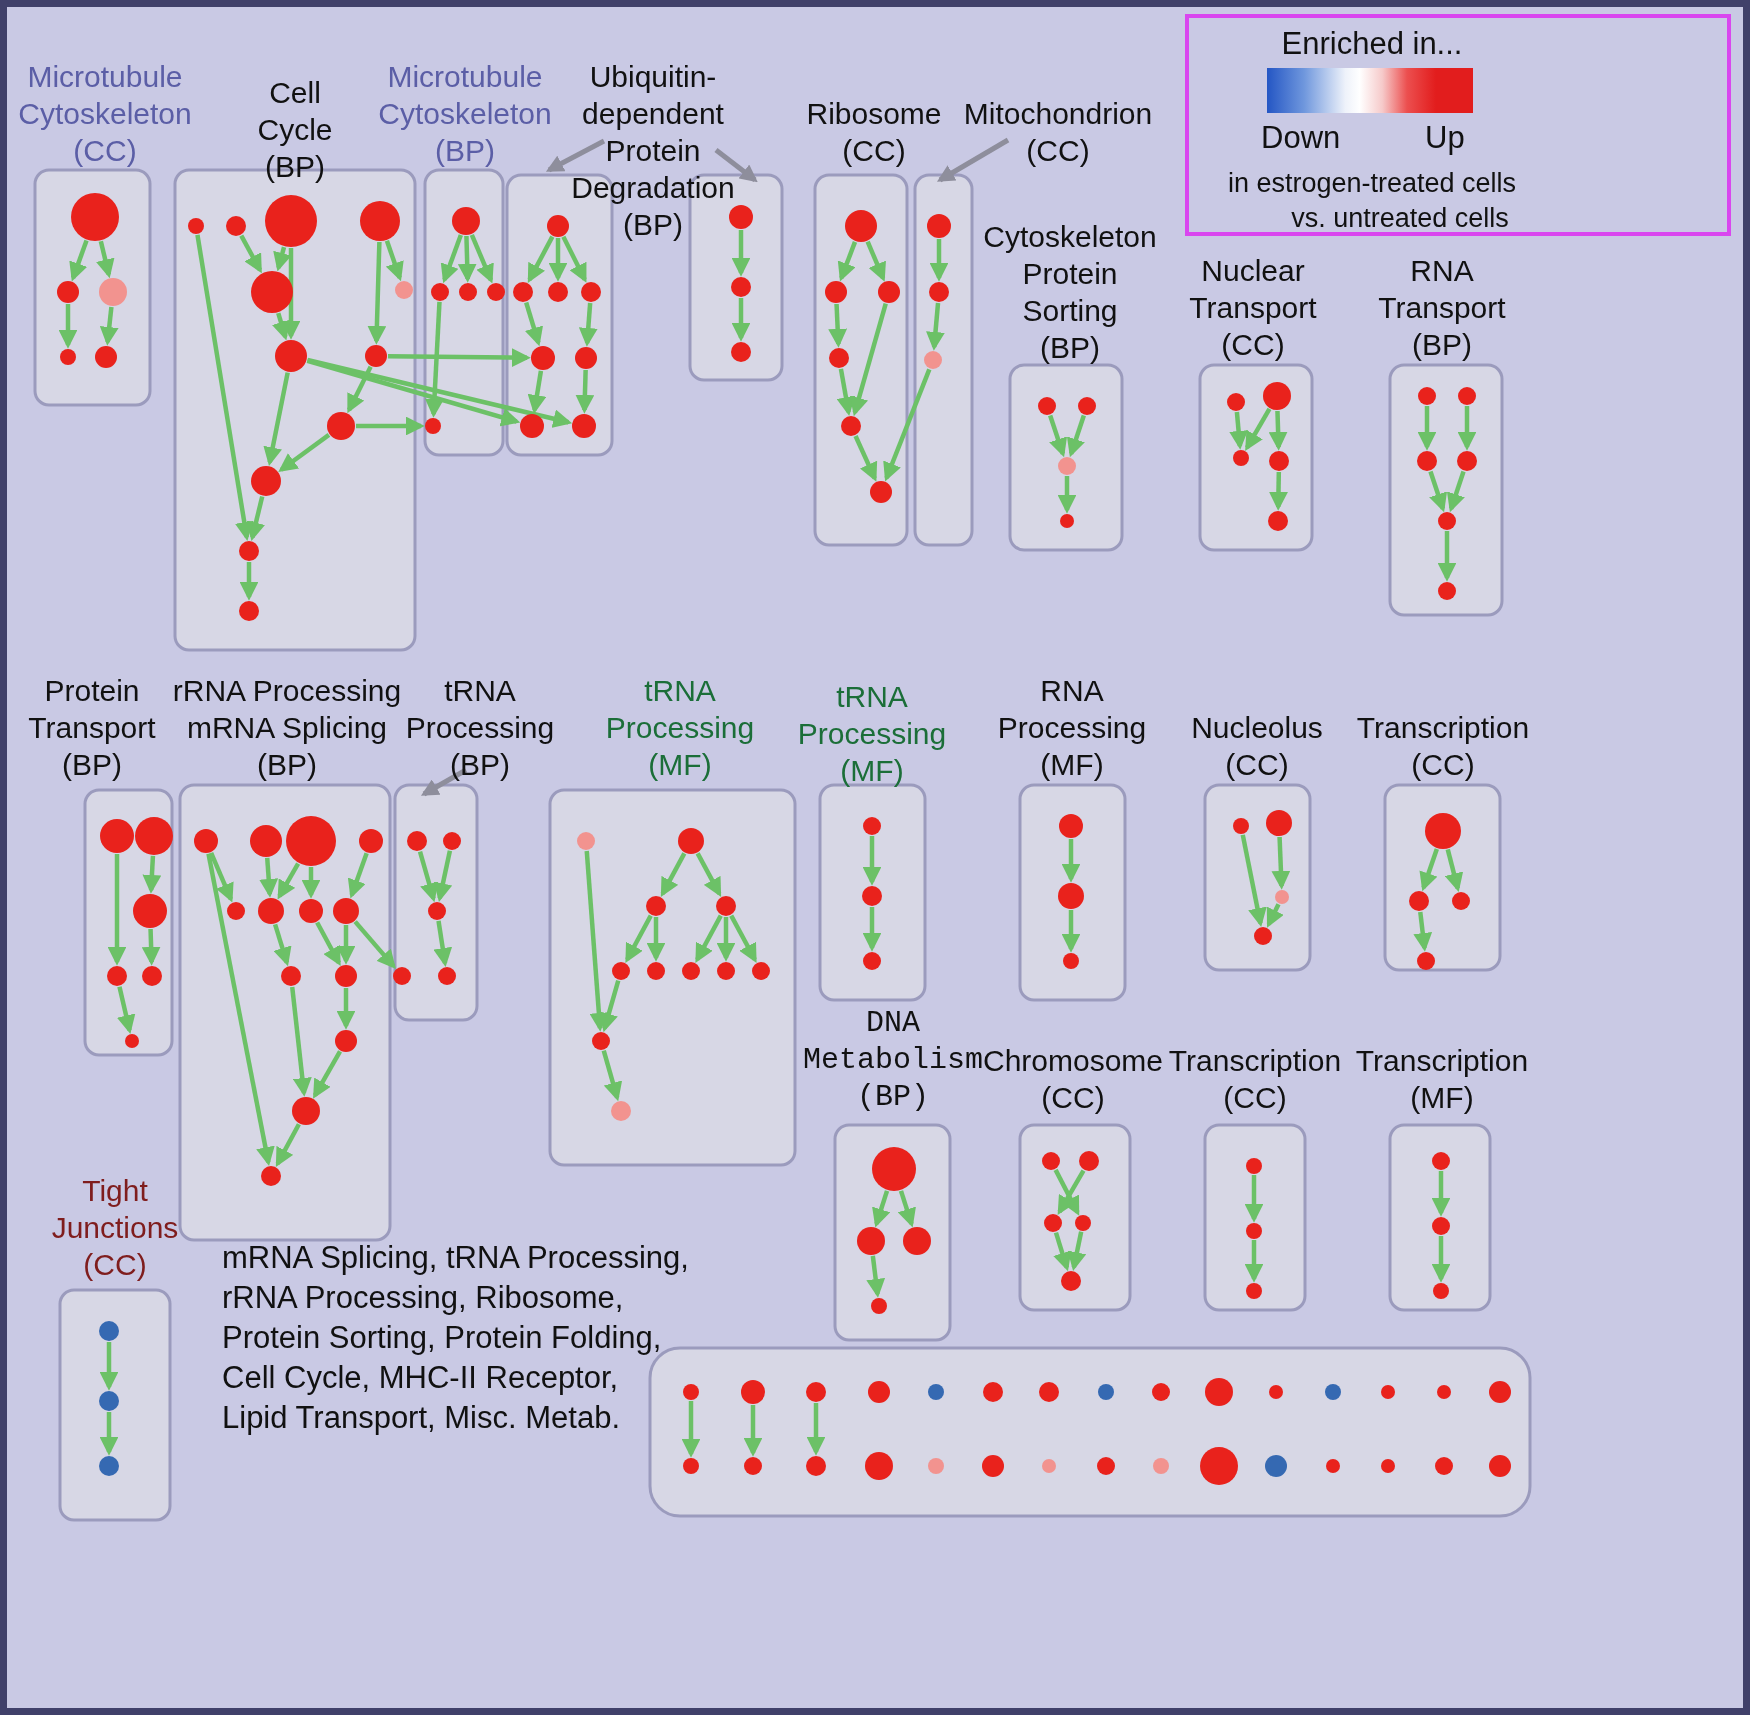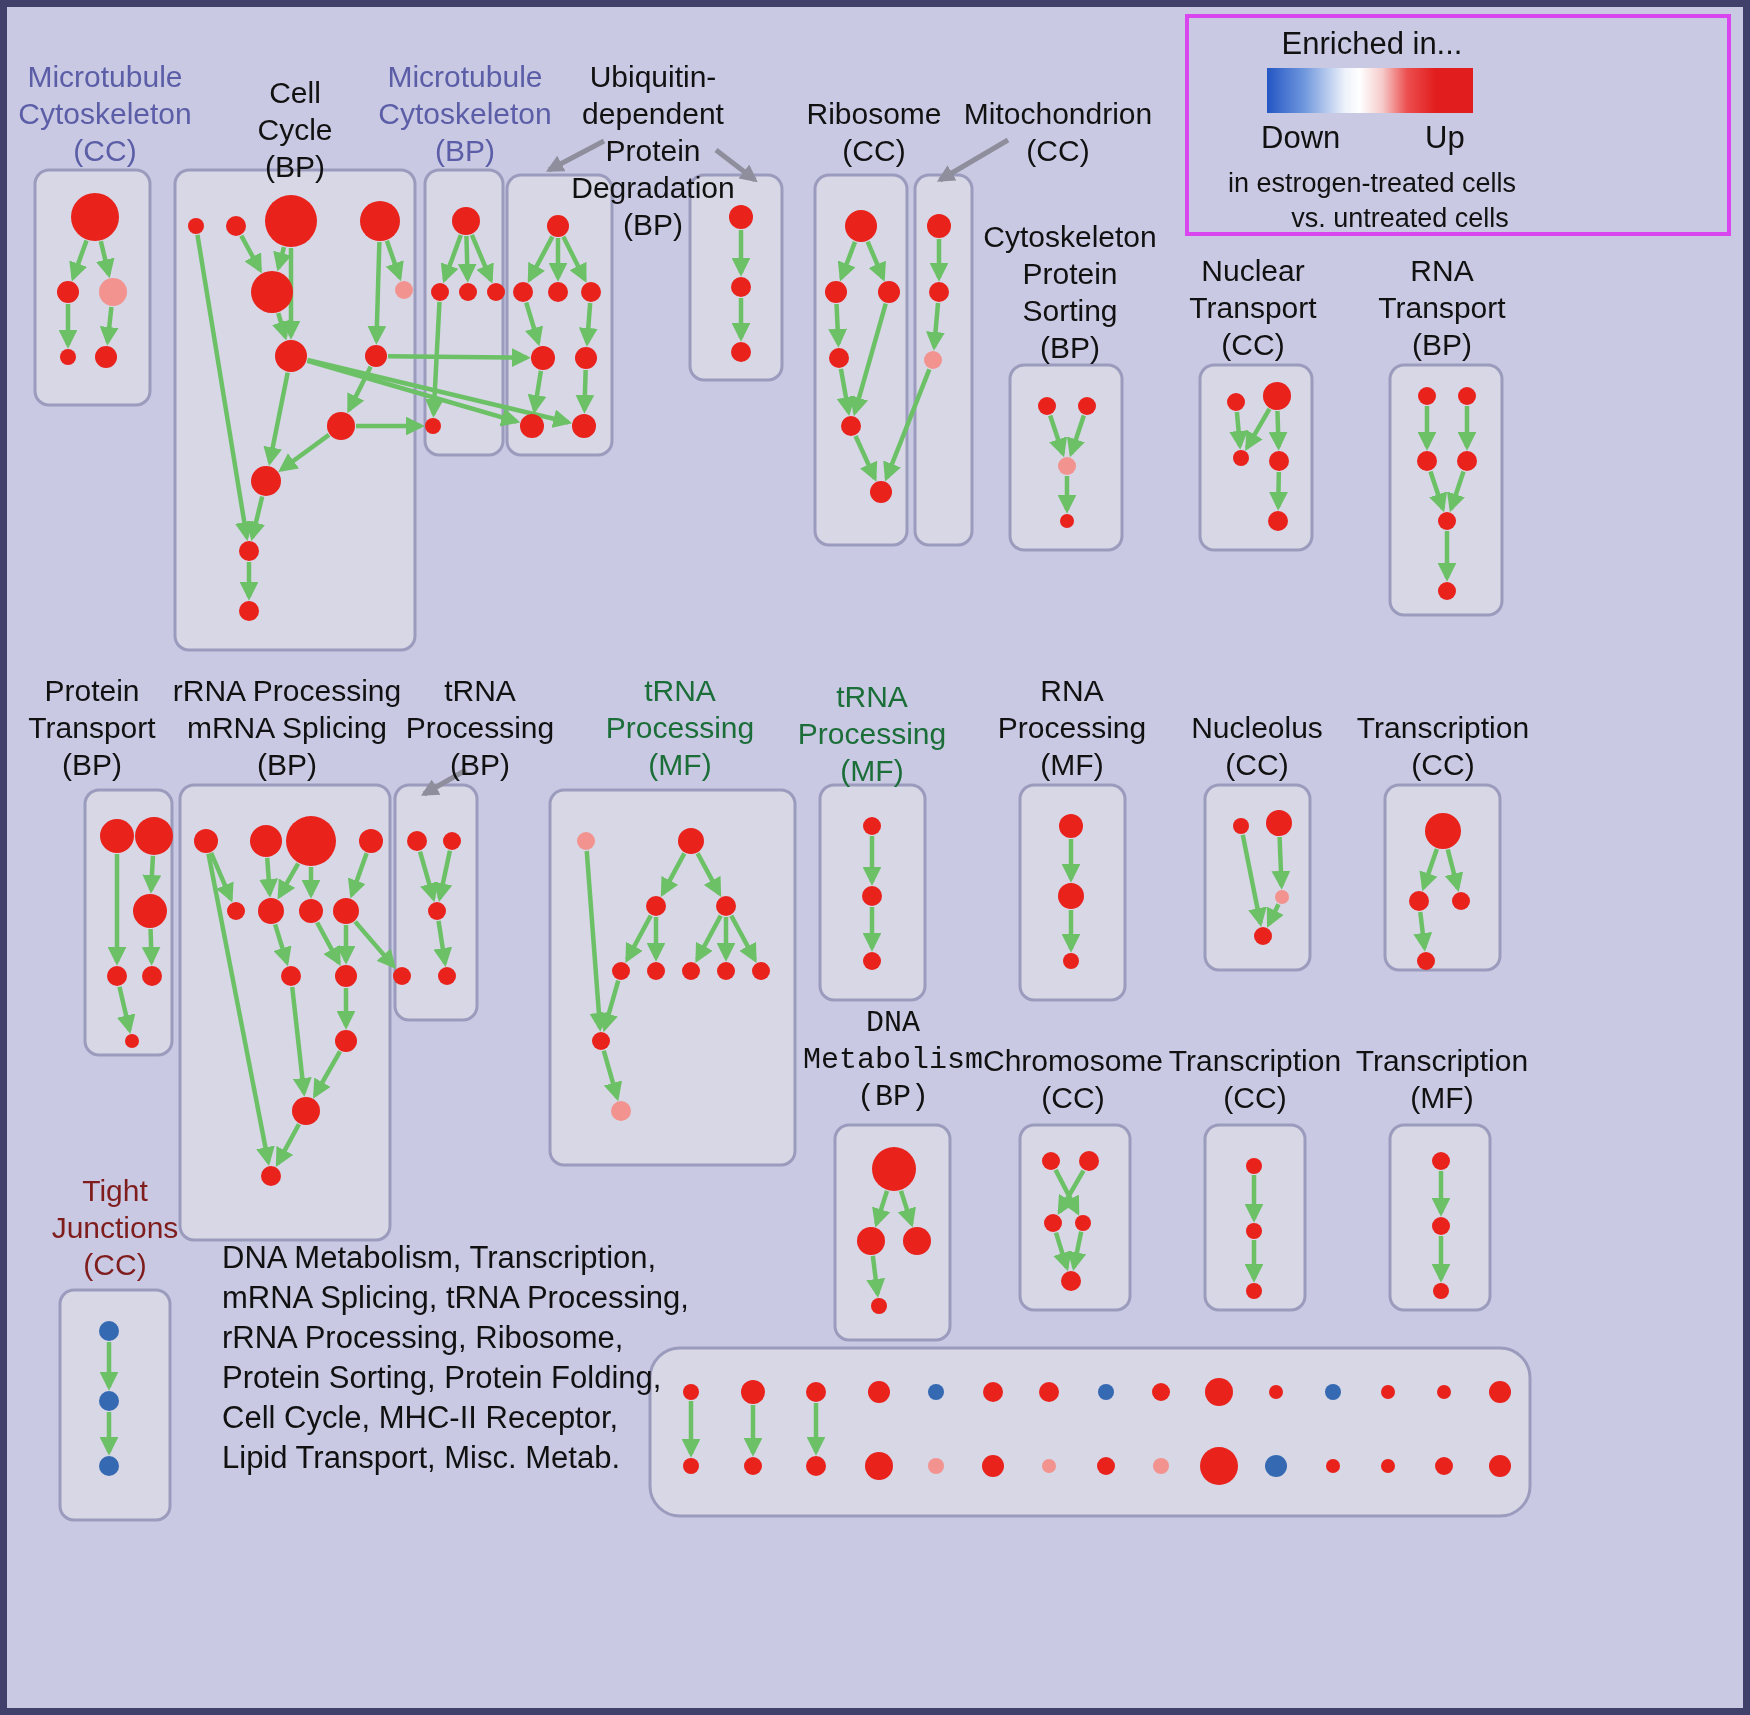--- a/index.html
+++ b/index.html
@@ -446,21 +446,20 @@
         <div>(MF)</div>
       </div>
       <div class="cluster-label" style="left: 115px; top: 1172px; color: #7f1d1d;">
         <div>Tight</div>
         <div>Junctions</div>
         <div>(CC)</div>
       </div>
     </div>
 
   <div id="note-block" class="note" style="left: 222px; top: 1238px;">
-      <div>DNA Metabolism, Transcription,</div>
       <div>mRNA Splicing, tRNA Processing,</div>
       <div>rRNA Processing, Ribosome,</div>
       <div>Protein Sorting, Protein Folding,</div>
       <div>Cell Cycle, MHC-II Receptor,</div>
       <div>Lipid Transport, Misc. Metab.</div>
     </div>
 
   <div class="legend">
     <div class="legend-title">Enriched in...</div>
     <div id="legend-bar" class="legend-bar" style="background: linear-gradient(90deg, rgb(36, 86, 196) 0%, rgb(111, 151, 221) 18%, rgb(238, 242, 250) 38%, rgb(255, 255, 255) 45%, rgb(246, 202, 202) 56%, rgb(236, 79, 79) 68%, rgb(226, 29, 29) 82%, rgb(226, 29, 29) 100%);"></div>

